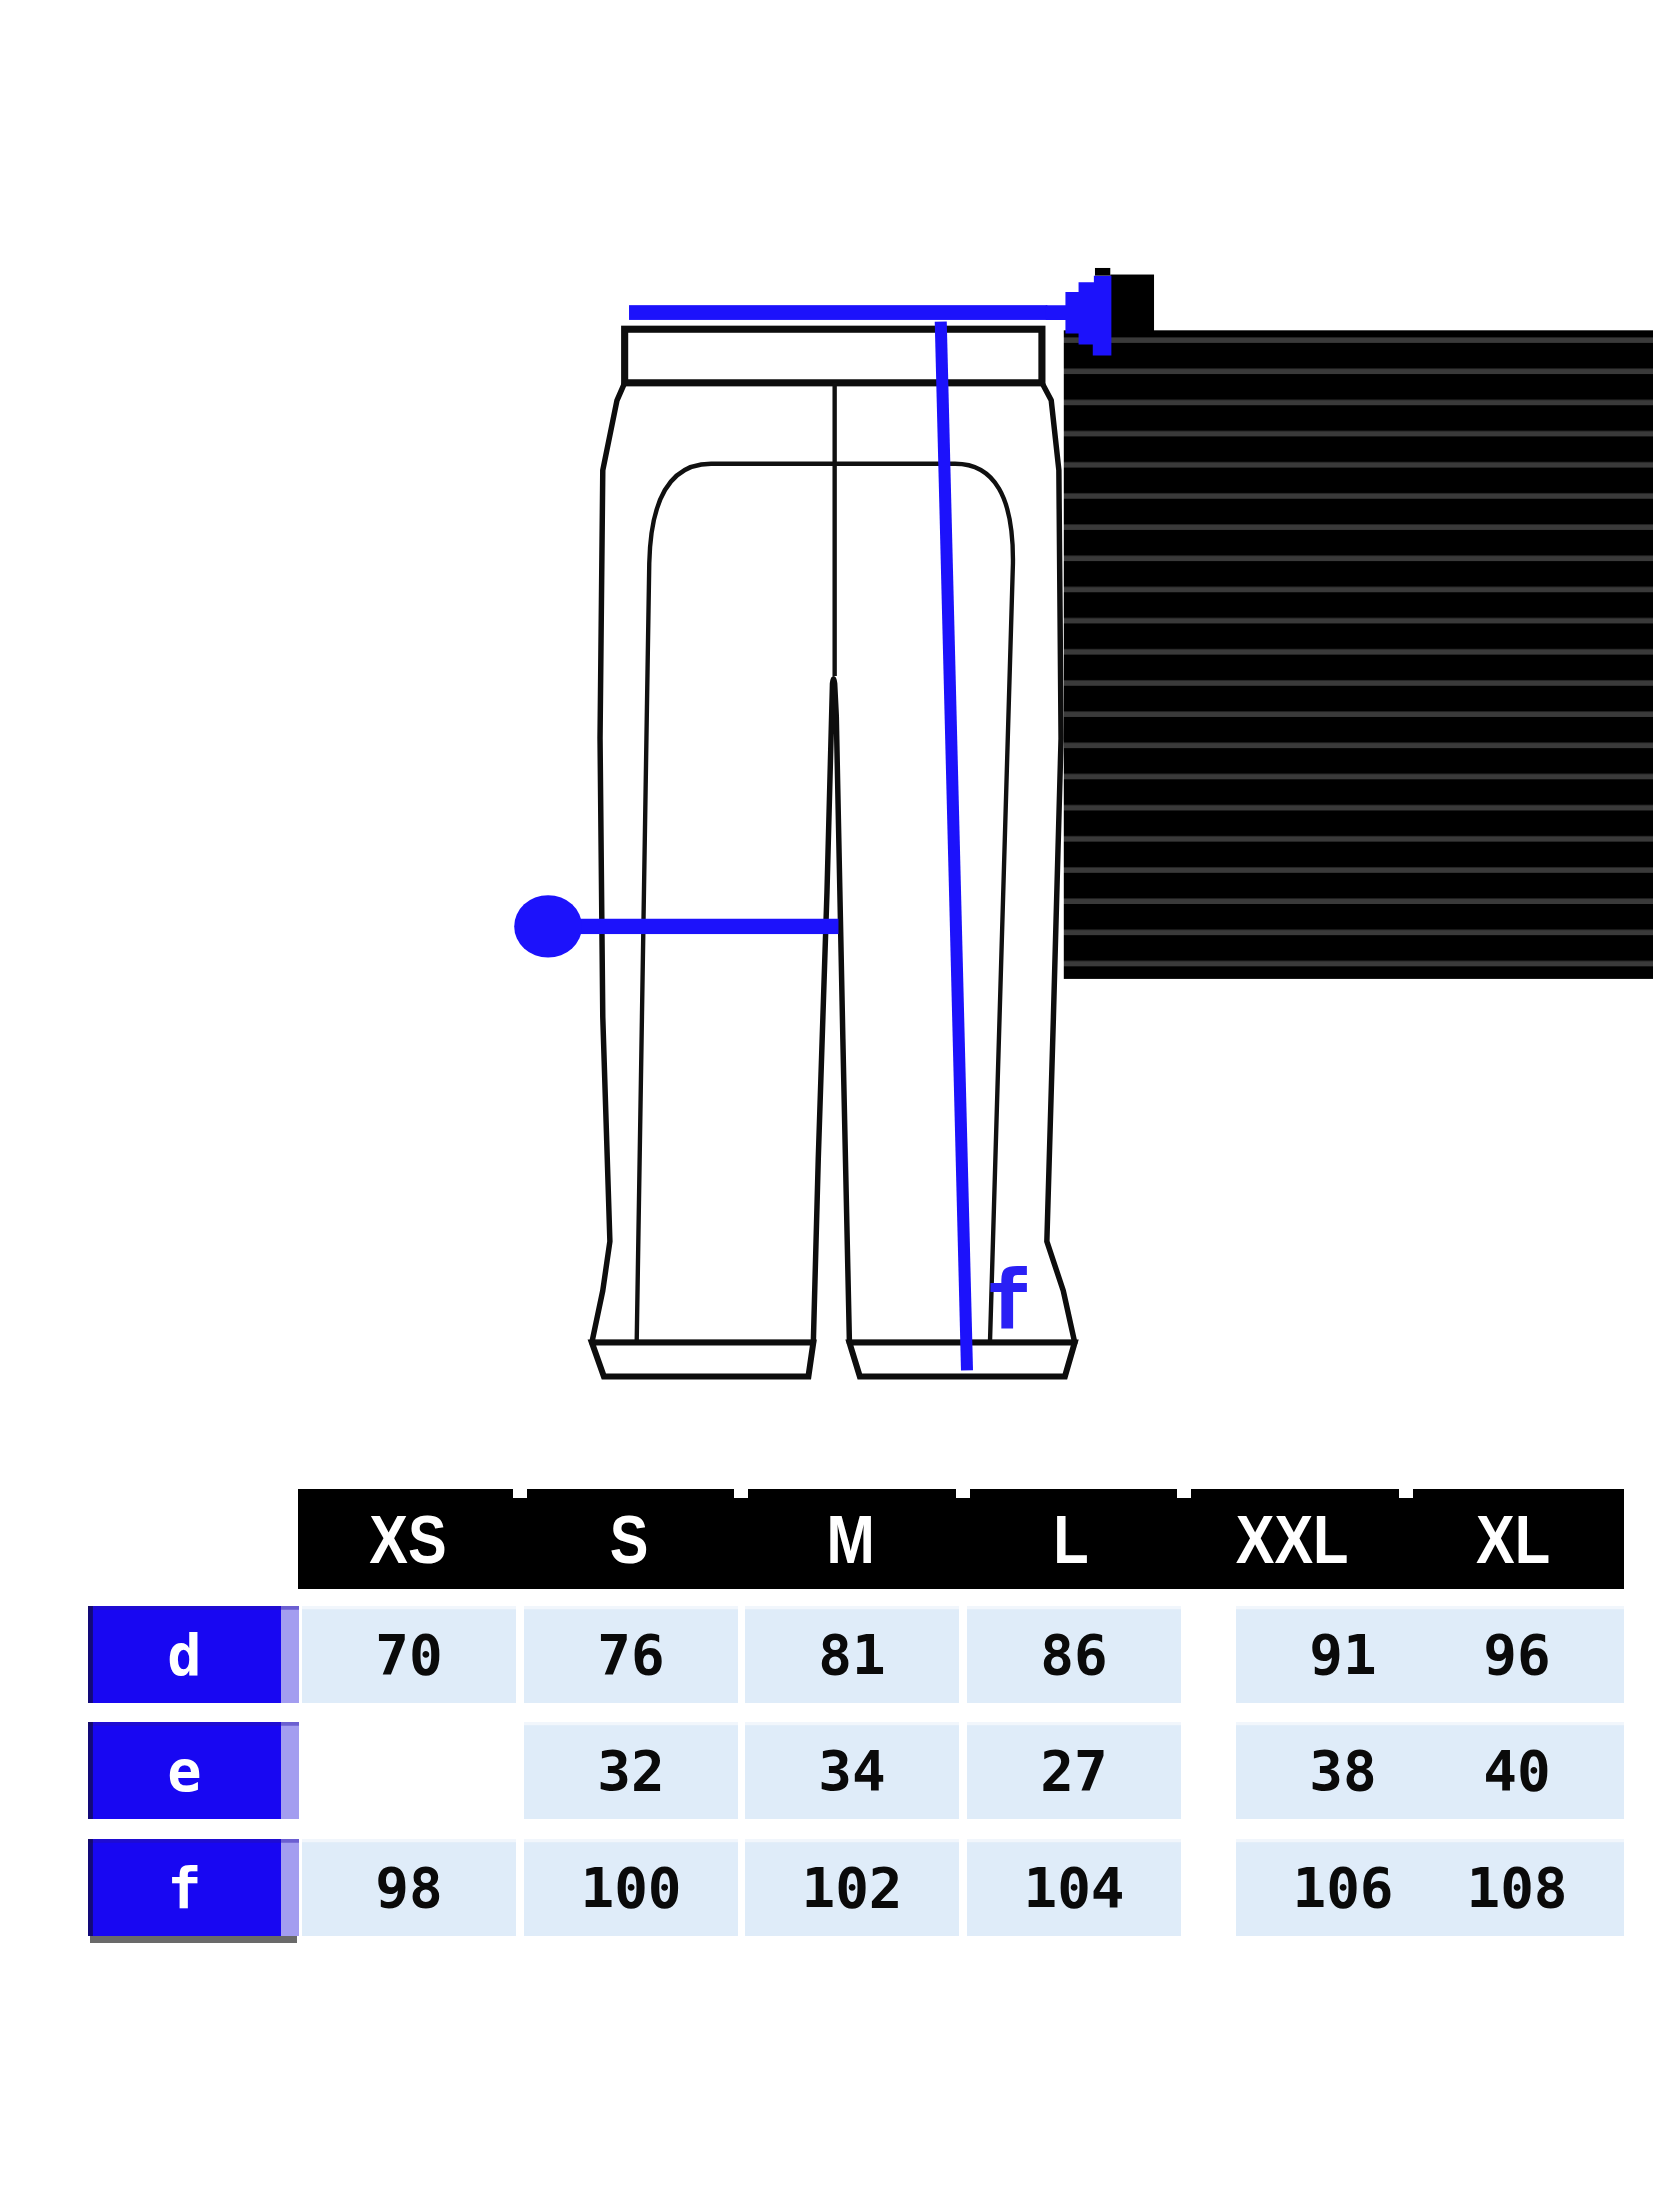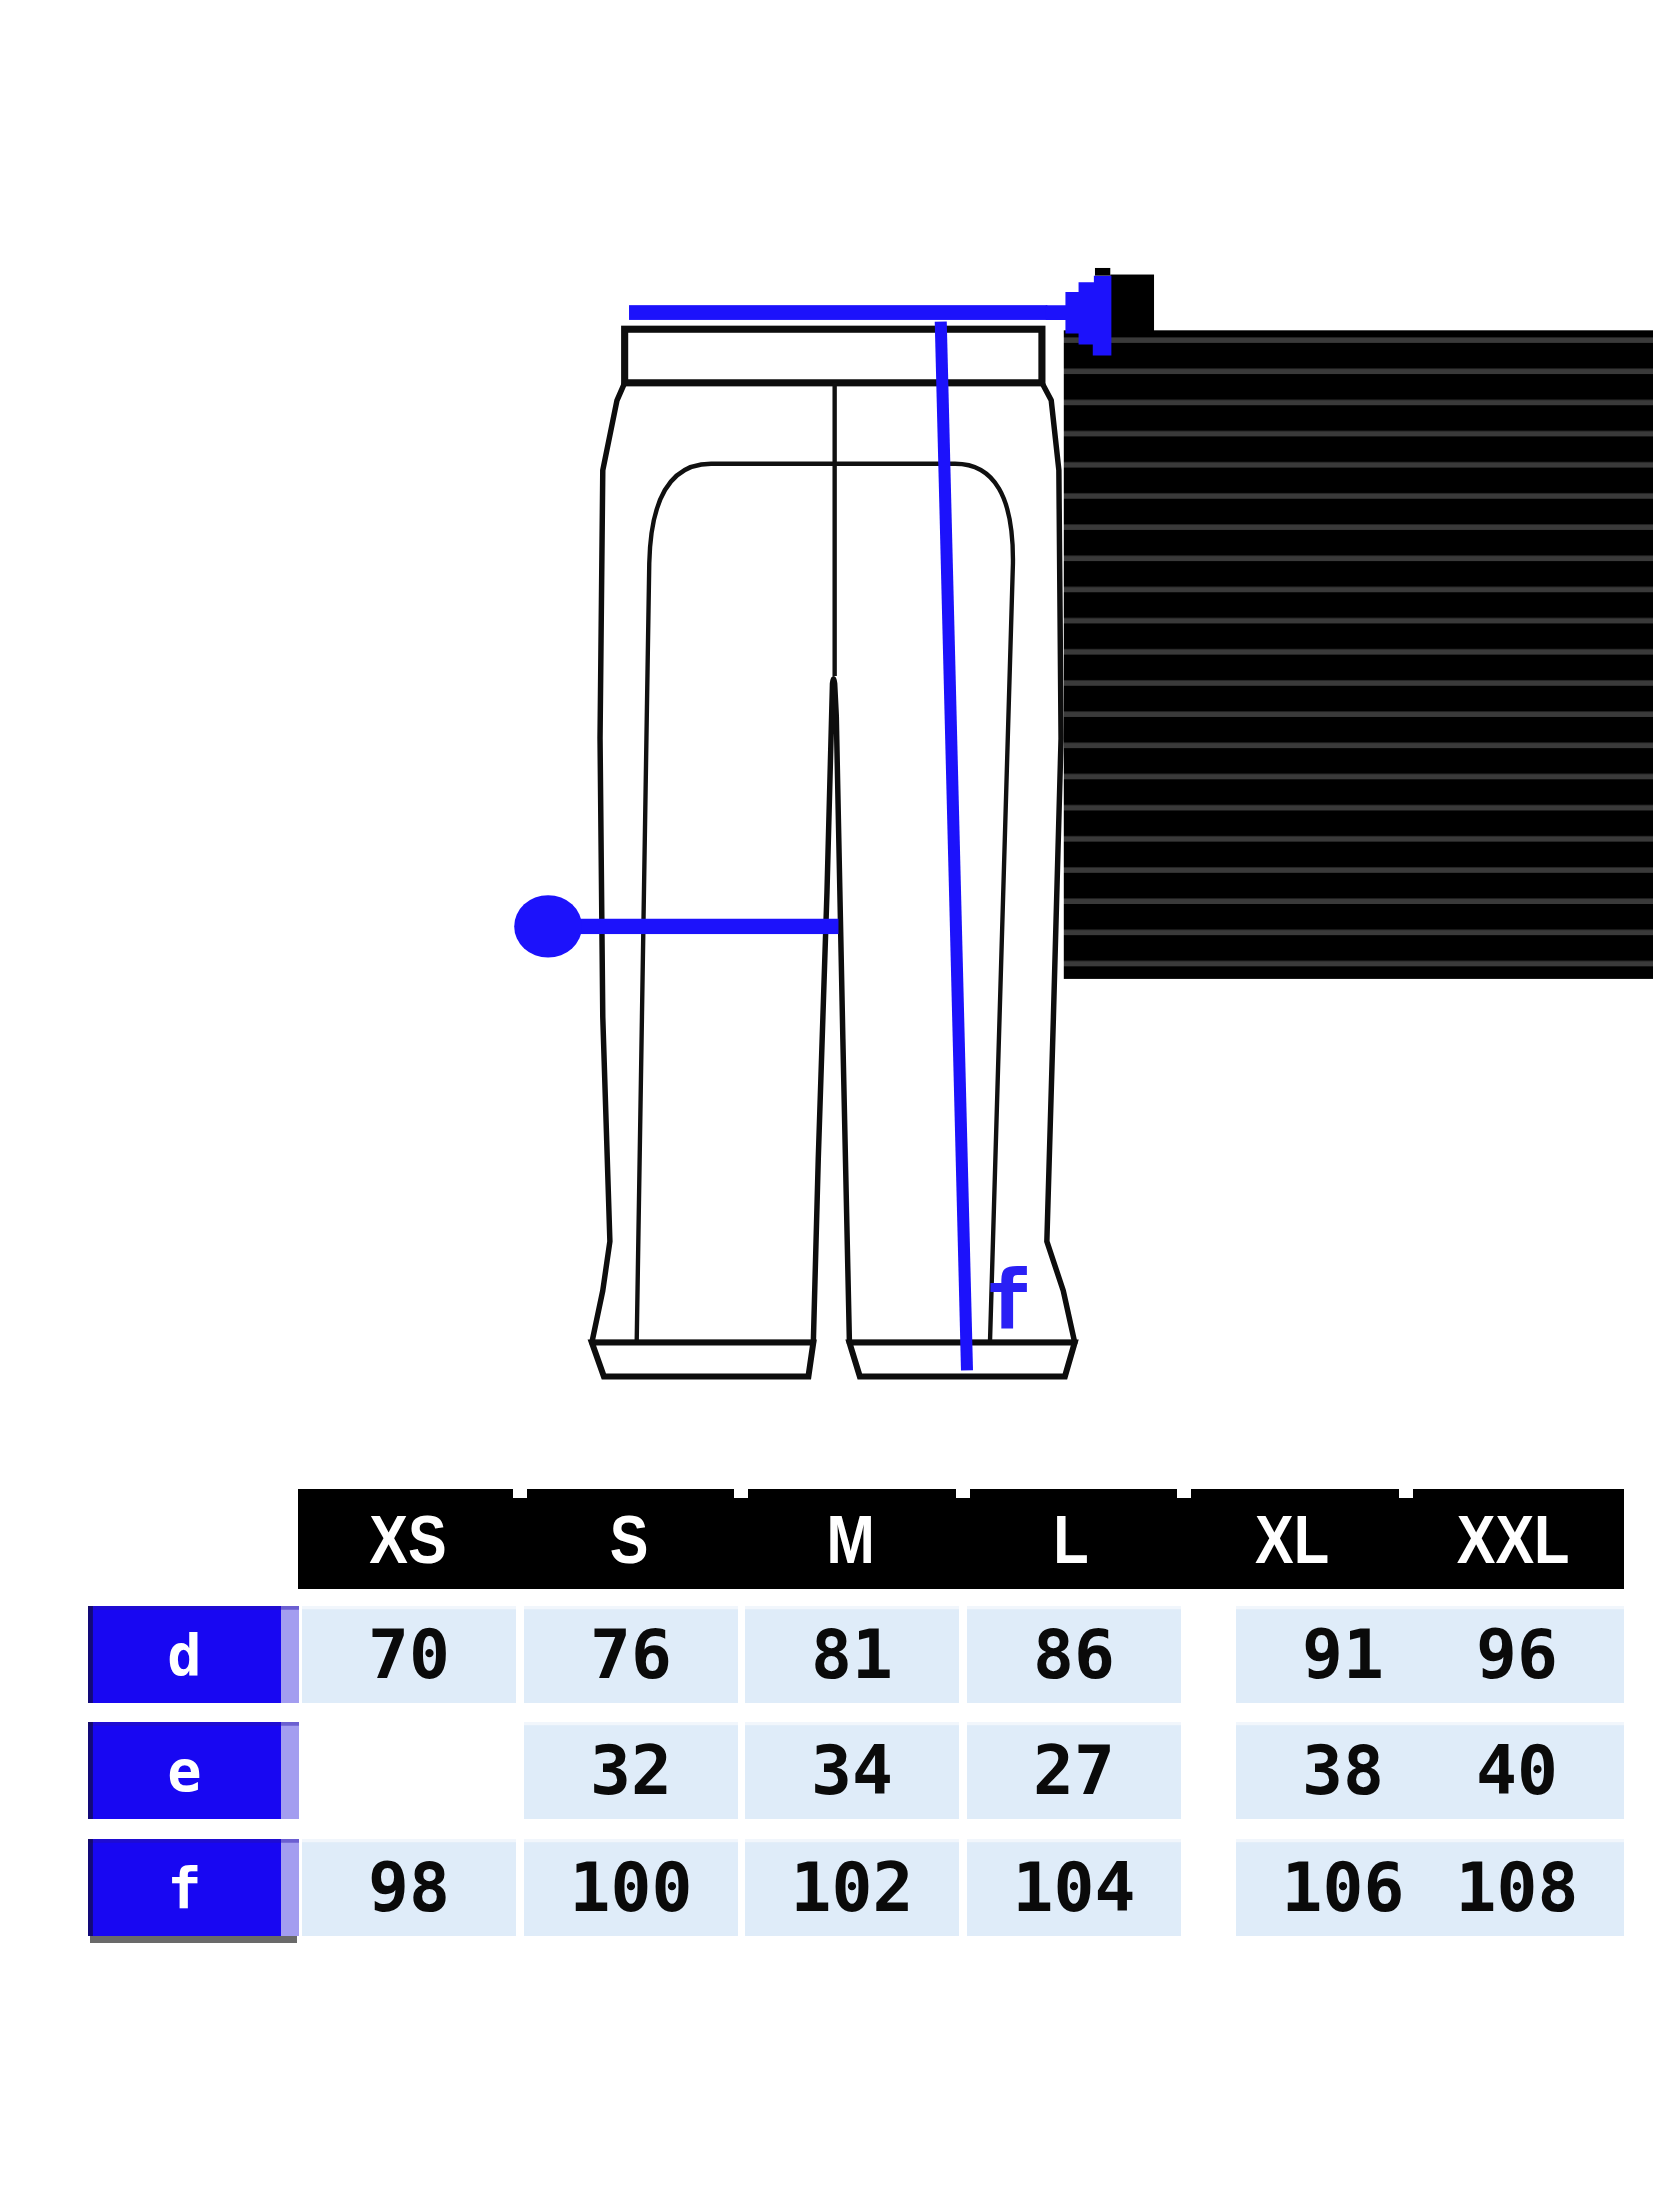--- a/index.html
+++ b/index.html
@@ -29,21 +29,21 @@
     position:absolute;left:88px;top:0;width:211px;height:100%;
     background:linear-gradient(90deg,#1807f2 0,#1807f2 193px,#a39df0 193px,#a39df0 100%);
     box-shadow:inset 4.9px 0 0 rgba(15,12,40,.6), inset 0 3.8px 0 rgba(40,20,170,.45);
     display:flex;align-items:center;
   }
   .rlabel span{width:193px;text-align:center;color:#ffffff;font-weight:700;font-size:57px;}
   .cell{
     position:absolute;top:0;height:100%;width:214px;background:#dfecf9;
     box-shadow:inset 0 3.3px 0 rgba(255,255,255,.55);
     display:flex;align-items:center;justify-content:center;
-    color:#0a0a0a;font-weight:700;font-size:68px;
+    color:#0a0a0a;font-weight:700;font-size:56px;
   }
   .c0{left:302px}.c1{left:524px}.c2{left:745px}.c3{left:967px}.c4{left:1236px}.c5{left:1410px}
   .label-shadow{position:absolute;left:90px;top:1936px;width:207px;height:7.1px;background:#6a6a6a;}
 </style>
 </head>
 <body>
 
 <div class="canvas">
 
   <svg class="diagram" viewBox="0 0 3024 4032" aria-hidden="true">
@@ -92,24 +92,24 @@
       <div class="th">
           <span>S</span>
         </div>
       <div class="th">
           <span>M</span>
         </div>
       <div class="th">
           <span>L</span>
         </div>
       <div class="th">
-          <span>XL</span>
+          <span>XXL</span>
         </div>
       <div class="th">
-          <span>XXL</span>
+          <span>XL</span>
         </div>
       <div class="notch n0"></div>
       <div class="notch n1"></div>
       <div class="notch n2"></div>
       <div class="notch n3"></div>
       <div class="notch n4"></div>
     </div>
 
     <div class="trow r0">
       <div class="rlabel">

